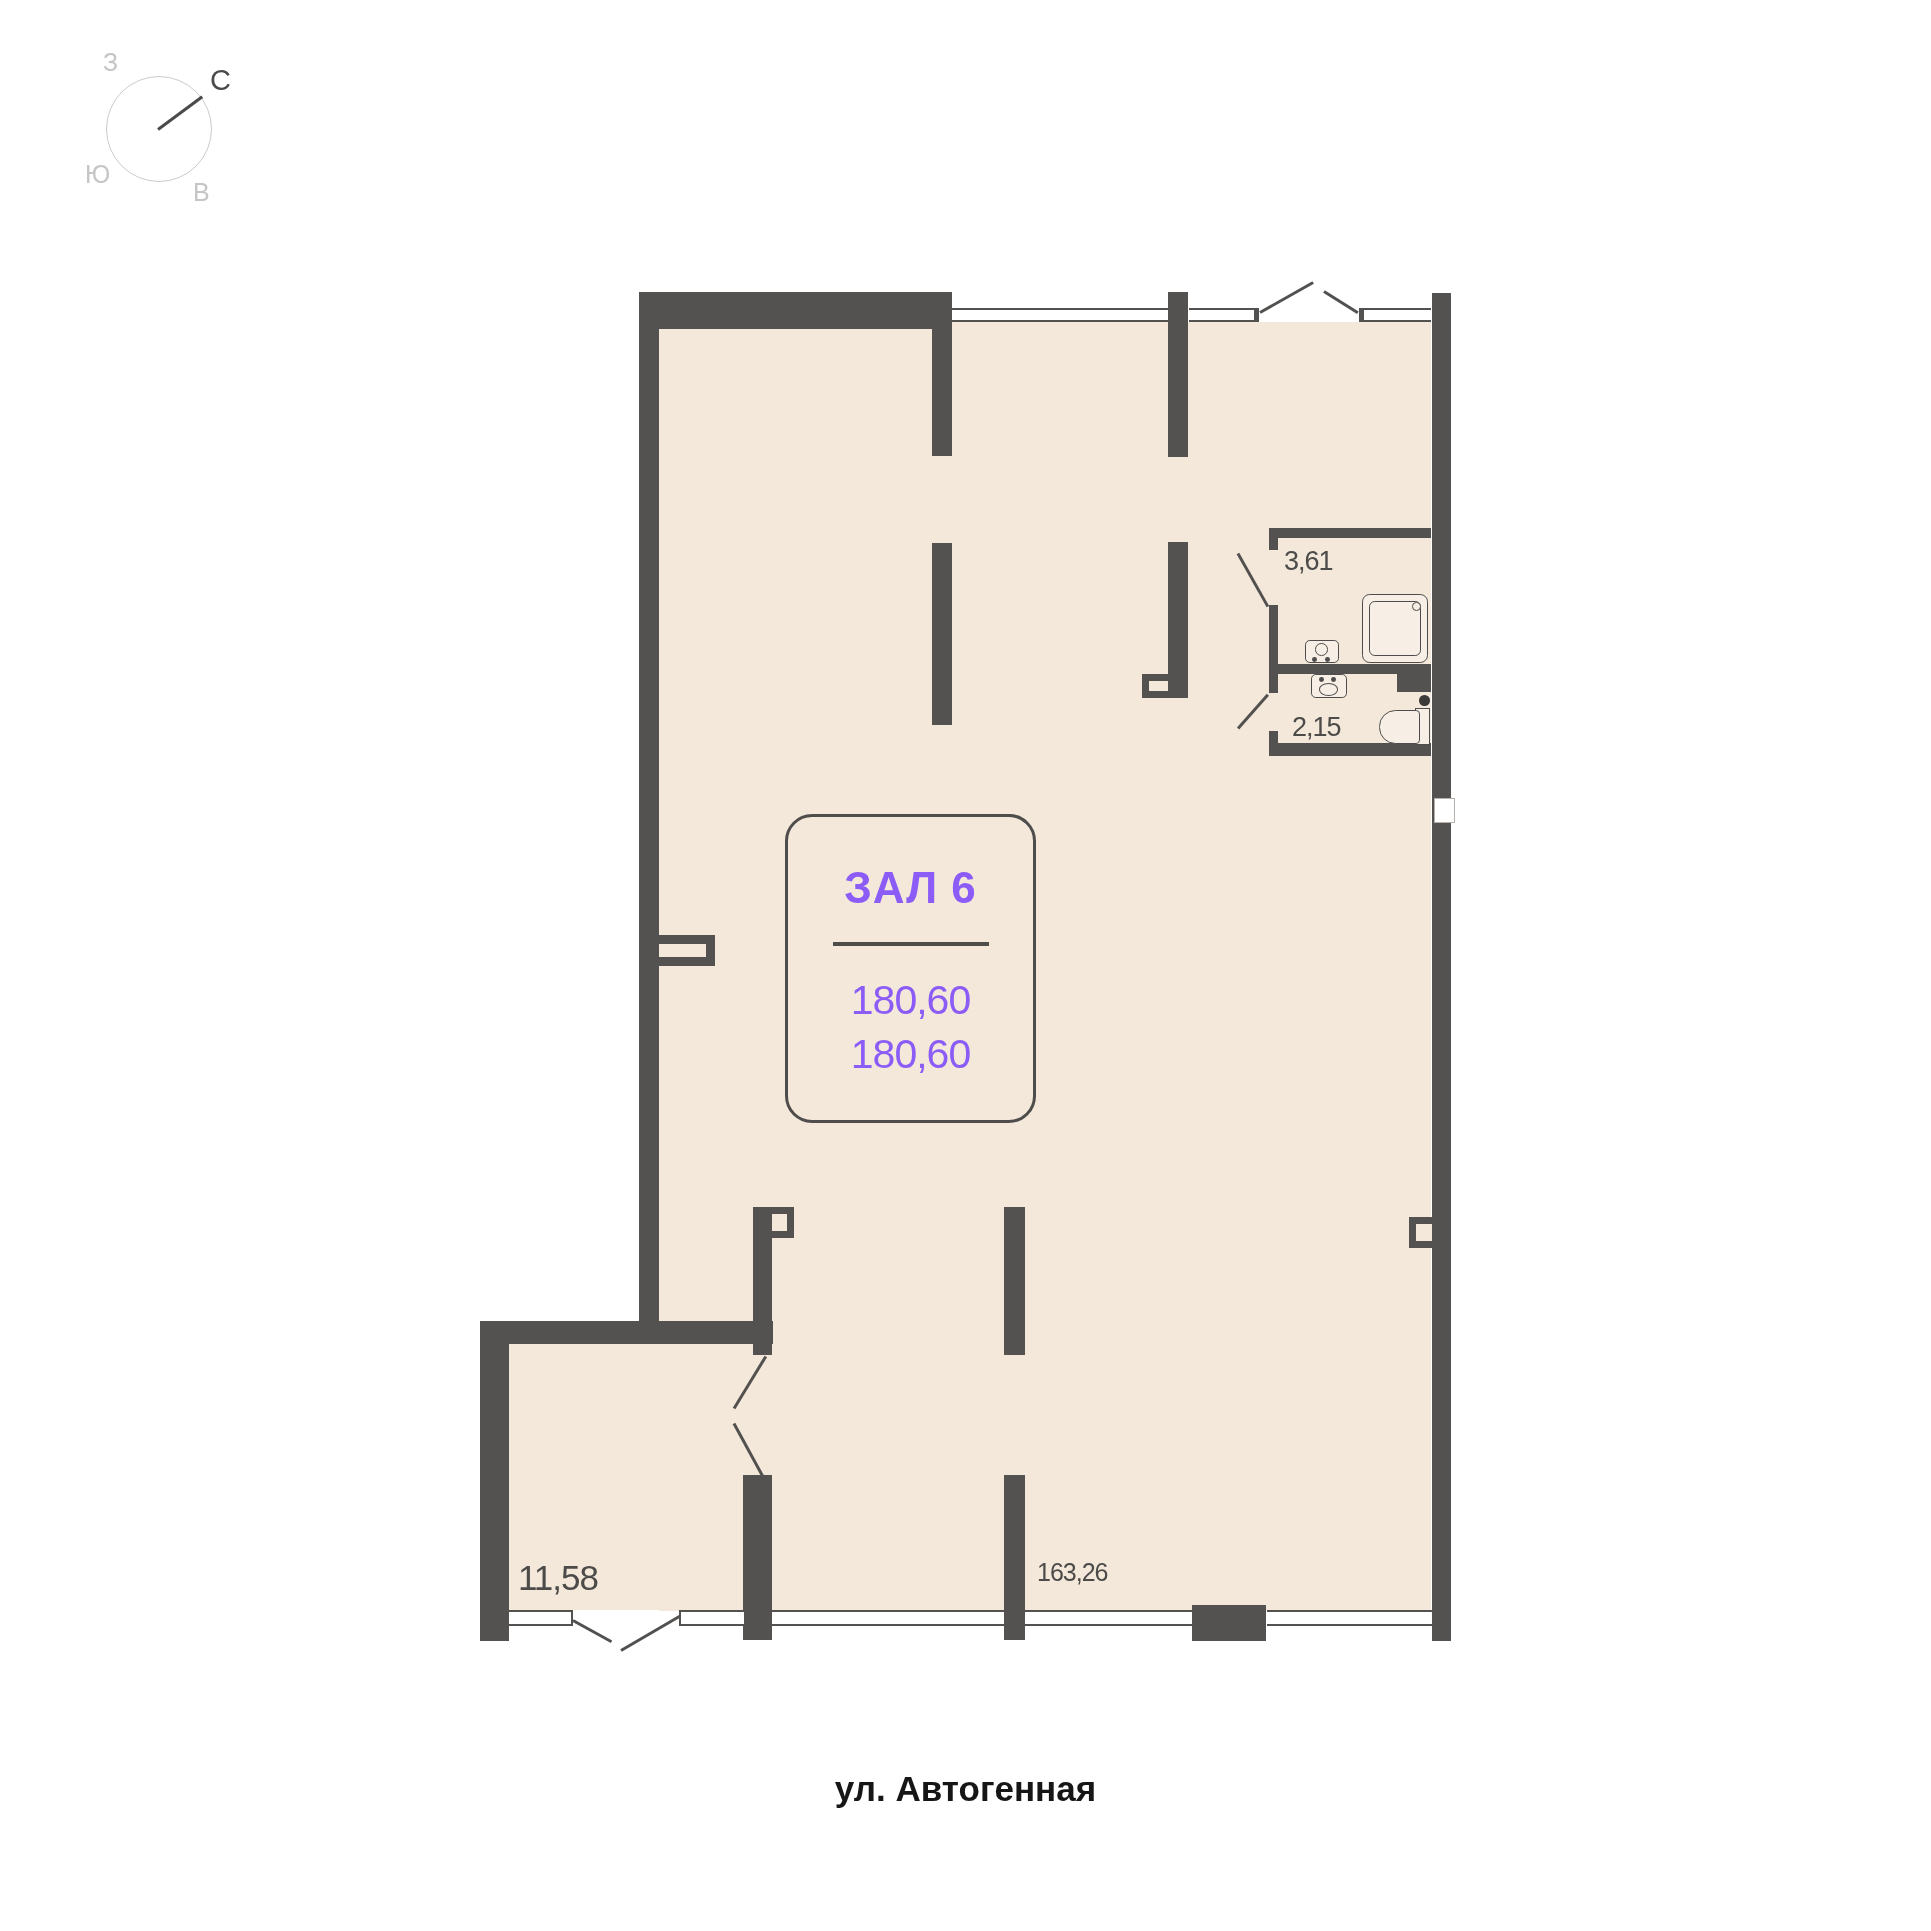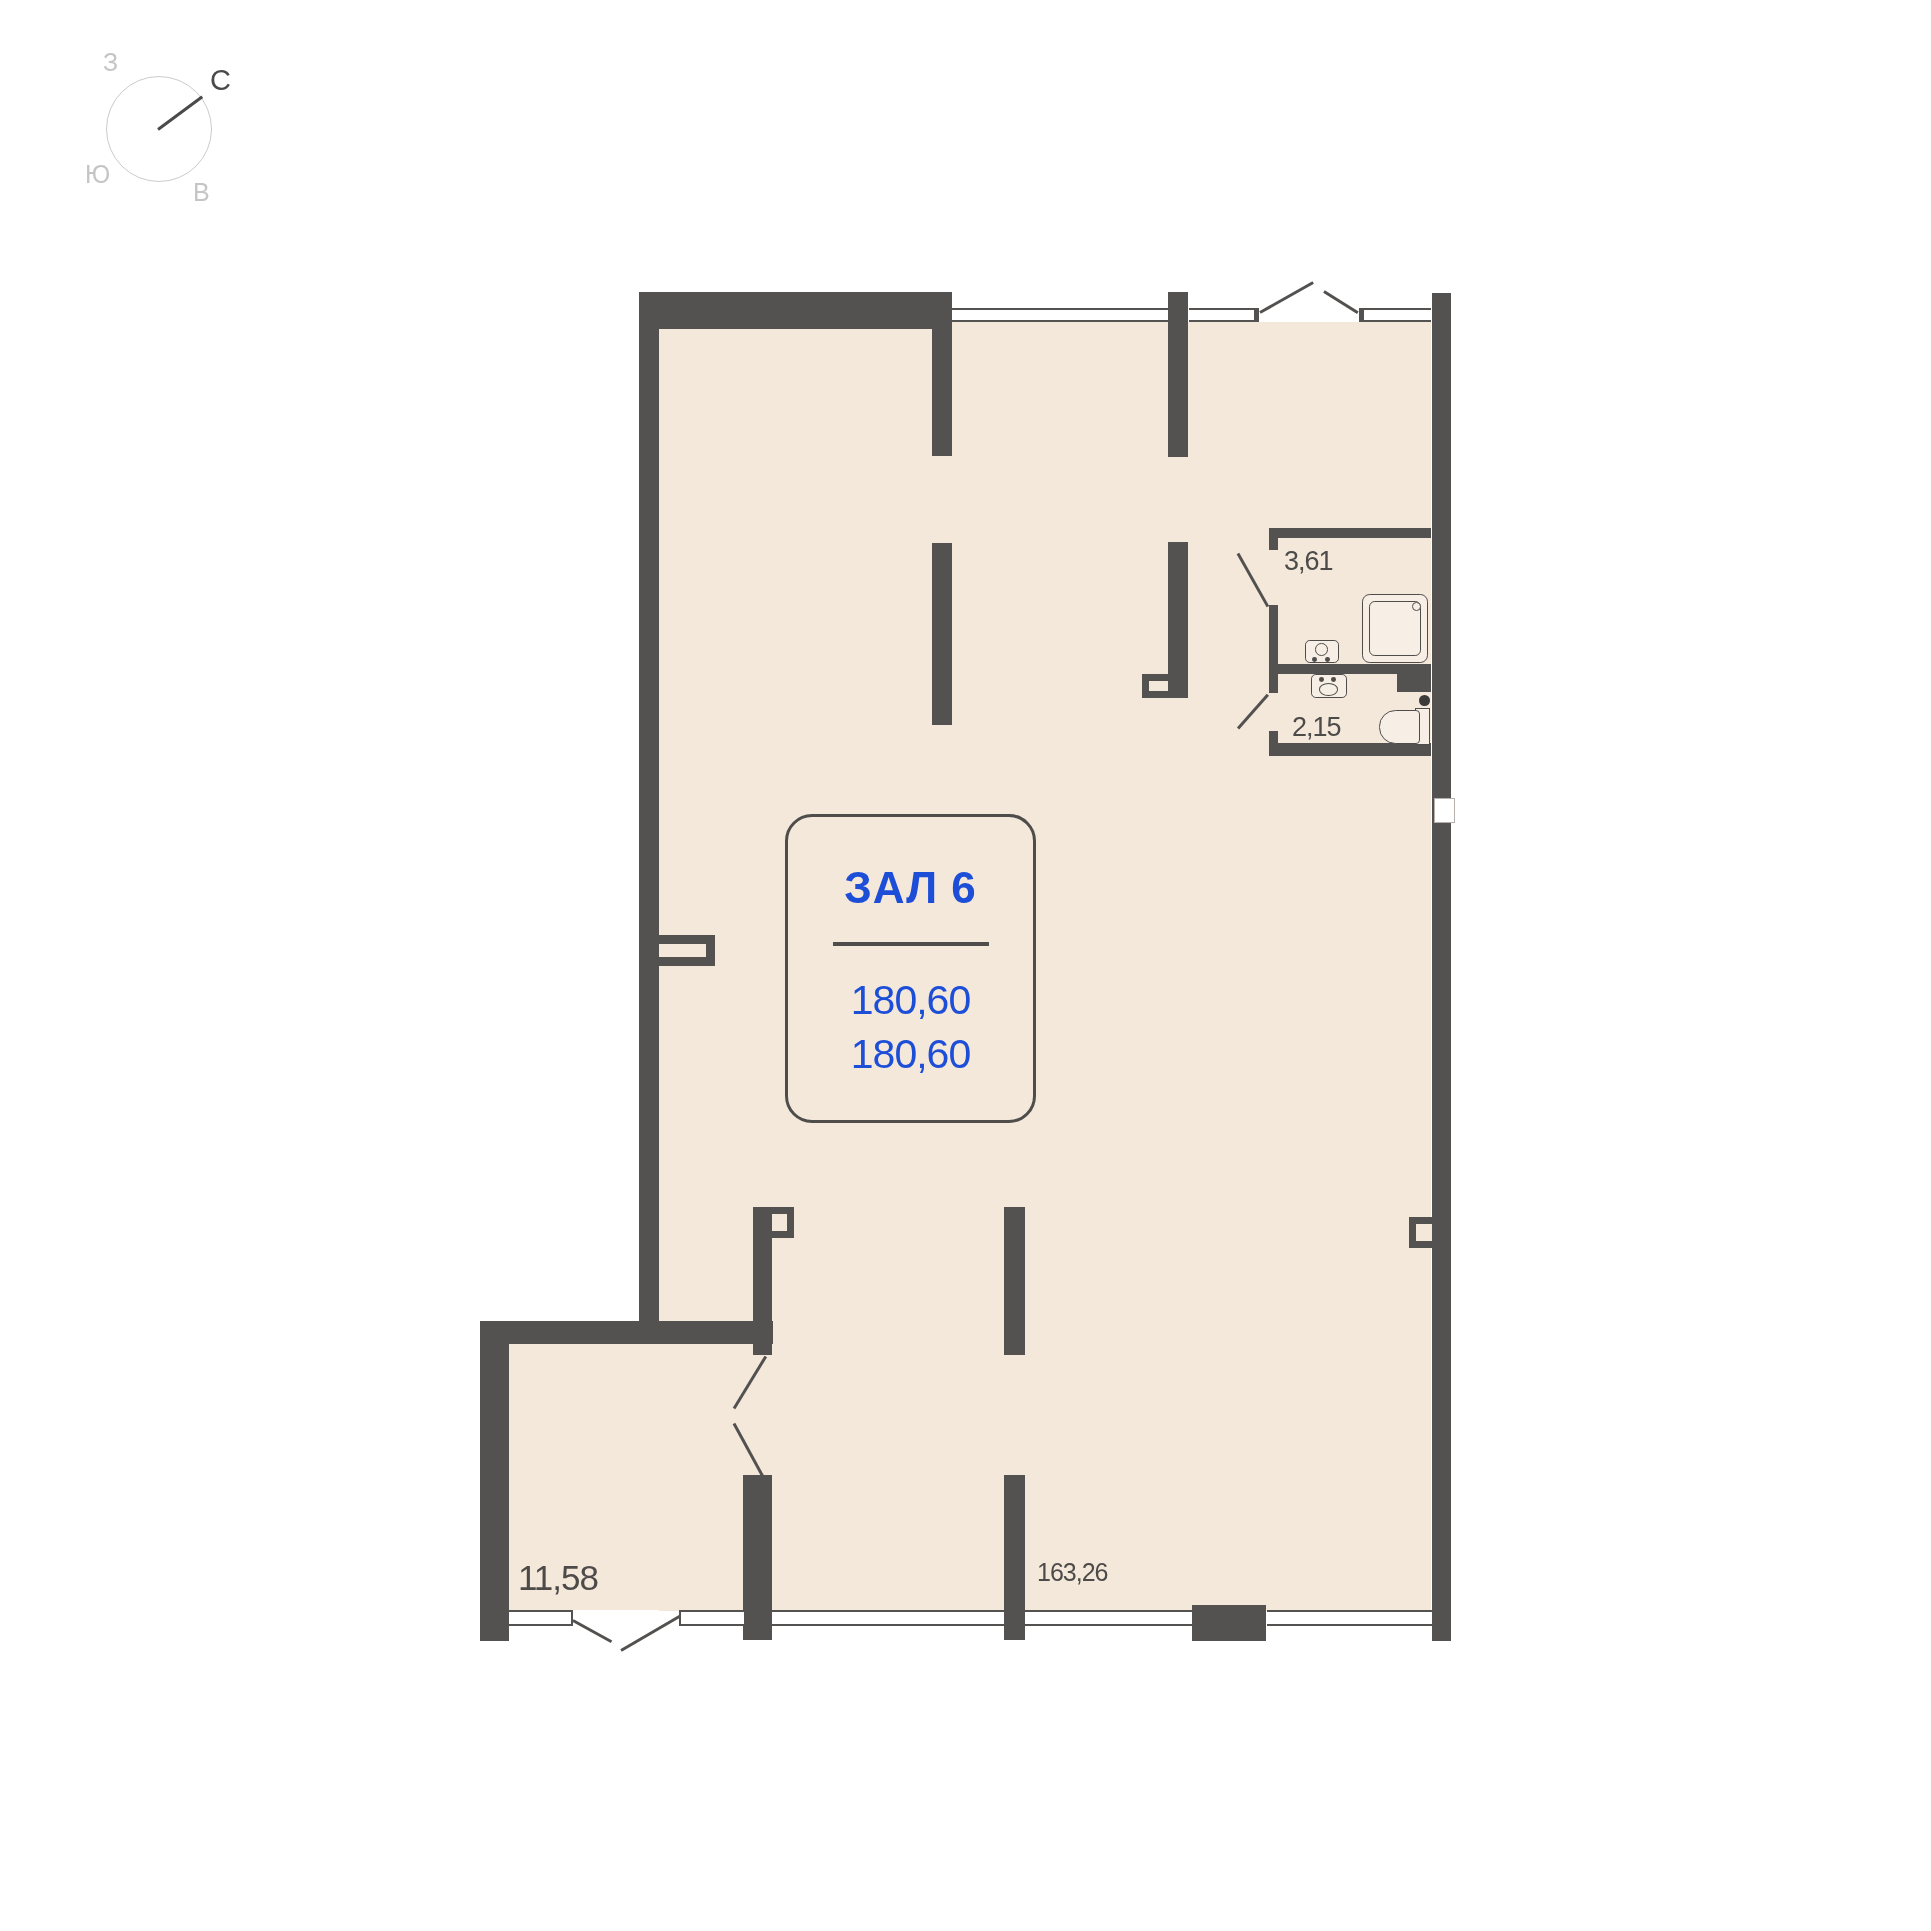--- a/index.html
+++ b/index.html
@@ -7,21 +7,21 @@
           font-family:"Liberation Sans","DejaVu Sans",sans-serif;}
   .wall{position:absolute;background:#535251;}
   .floor{position:absolute;background:#f4e8db;}
   .ln{position:absolute;height:2.9px;background:#53514f;transform-origin:0 50%;}
   .win{position:absolute;background:#fff;border-top:2.9px solid #535251;border-bottom:2.9px solid #535251;box-sizing:border-box;}
   .tick{position:absolute;background:#f4e8db;box-sizing:border-box;border:0 solid #535251;}
   .fixture{position:absolute;box-sizing:border-box;border:1.9px solid #4e4d4b;background:#f7efe6;}
   .roomlabel{position:absolute;color:#4c4b49;font-size:27px;letter-spacing:-1px;white-space:nowrap;}
   .dot{position:absolute;border-radius:50%;}
   #unit-card{position:absolute;left:785px;top:814px;width:251px;height:309px;box-sizing:border-box;
-             border:3.9px solid #4e4d4b;border-radius:27px;text-align:center;color:#1d4ed8;}
+             border:3.9px solid #4e4d4b;border-radius:27px;text-align:center;color:#8b5cf6;}
   #unit-card .title{margin-top:46px;font-size:44px;font-weight:bold;letter-spacing:1px;}
   #unit-card .rule{width:156px;height:3.9px;background:#4e4d4b;margin:29px auto 27px auto;}
   #unit-card .num{font-size:41px;letter-spacing:-1px;line-height:54px;}
   #street-label{position:absolute;left:753px;top:1769px;width:425px;text-align:center;
                 font-size:35px;font-weight:600;color:#161616;}
   .compass-letter{position:absolute;font-size:25px;color:#c5c5c5;}
 </style>
 </head>
 <body>
 
@@ -111,15 +111,16 @@
   <div class="roomlabel" style="left:518px;top:1558px;font-size:35px;">11,58</div>
   <div class="roomlabel" style="left:1037px;top:1558px;font-size:25px;">163,26</div>
 
   <div id="unit-card">
     <div class="title">ЗАЛ 6</div>
     <div class="rule"></div>
     <div class="num">180,60</div>
     <div class="num">180,60</div>
   </div>
 
+  <div id="street-label">ул. Автогенная</div>
 
 </div>
 
 
 </body></html>

